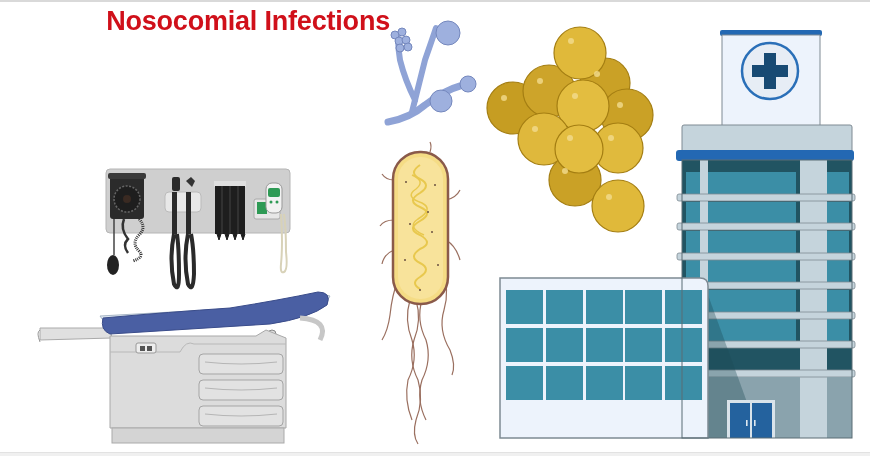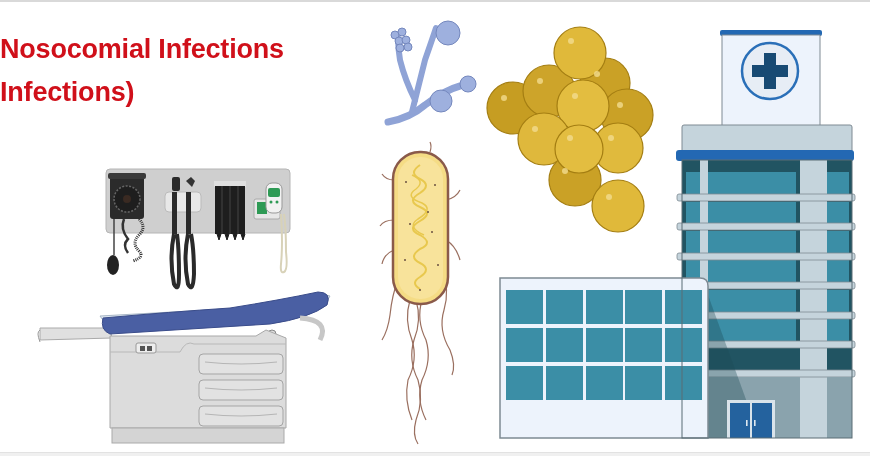--- a/index.html
+++ b/index.html
@@ -1,30 +1,29 @@
 <!DOCTYPE html>
 <html><head>
 <meta charset="utf-8">
 <style>
   html,body{margin:0;padding:0;background:#ffffff;}
   body{width:870px;height:456px;position:relative;overflow:hidden;font-family:"Liberation Sans",sans-serif;}
   .frame-top{position:absolute;left:0;top:0;width:870px;height:2px;background:#d9d9d9;}
   .frame-bottom{position:absolute;left:0;top:452px;width:870px;height:4px;background:#f0f0f0;border-top:1px solid #e2e2e2;}
-  .title{position:absolute;left:0;top:28px;width:390px;text-align:left;color:#d0101a;font-weight:bold;font-size:27px;line-height:43px;letter-spacing:-0.2px;}
+  .title{position:absolute;left:0;top:0;width:390px;text-align:right;color:#d0101a;font-weight:bold;font-size:27px;line-height:43px;letter-spacing:-0.2px;}
   .title div{white-space:nowrap;}
   svg.art{position:absolute;left:0;top:0;}
 </style>
 </head>
 <body>
 
 <div class="frame-top"></div>
 
 <div class="title">
   <div>Nosocomial Infections</div>
-  <div>Infections)</div>
 </div>
 
 <svg class="art" width="870" height="456" viewBox="0 0 870 456" xmlns="http://www.w3.org/2000/svg">
 
   <g>
     <rect x="106" y="169" width="184" height="64" rx="4" fill="#cfcfcf" stroke="#b5b5b5"></rect>
 
     <g>
       <rect x="110" y="175" width="34" height="44" rx="3" fill="#2b2b2b"></rect>
       <rect x="108" y="173" width="38" height="6" rx="2" fill="#3a3a3a"></rect>

